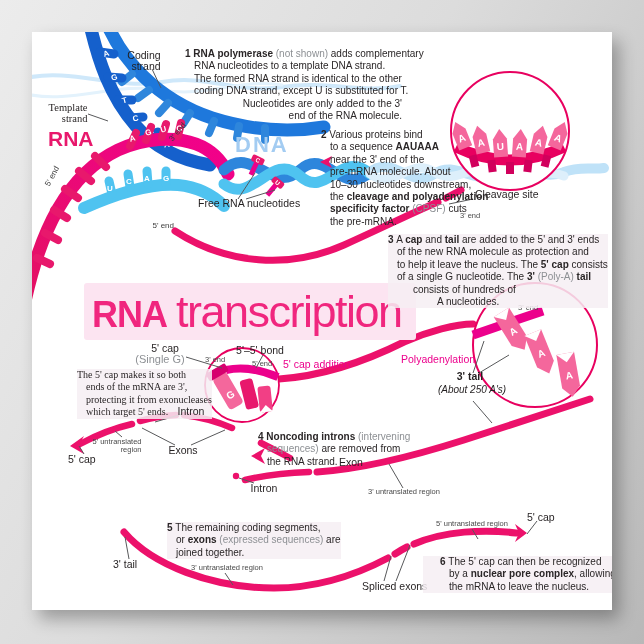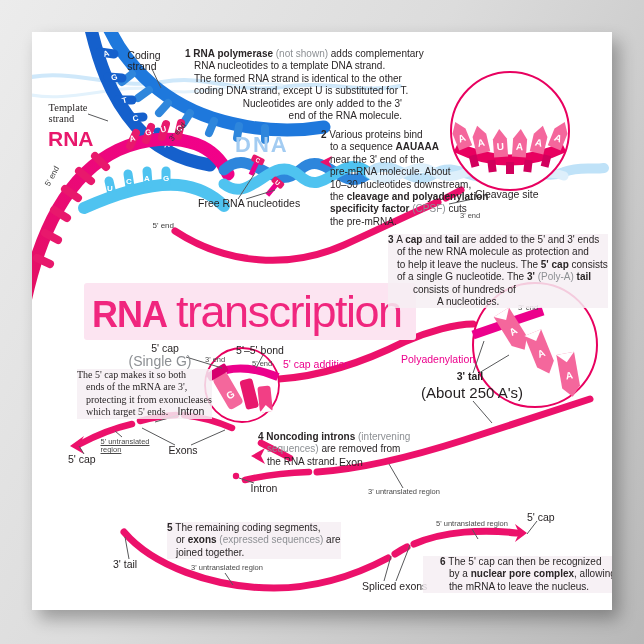--- a/index.html
+++ b/index.html
@@ -8,21 +8,21 @@
     background:linear-gradient(120deg,#ececec 0%,#dcdcdc 45%,#b8b8b8 100%);
     font-family:"Liberation Sans",sans-serif;
   }
   #poster{
     position:absolute;left:32px;top:32px;width:580px;height:578px;
     background:#ffffff;overflow:hidden;
     box-shadow:7px 9px 16px rgba(0,0,0,.30);
   }
   #art{position:absolute;left:0;top:0;}
   .lbl{position:absolute;font-size:10.5px;color:#231f20;line-height:1.08;white-space:pre-line;}
-  .c{transform:translateX(-50%);text-align:left;}
+  .c{transform:translateX(-50%);text-align:right;}
   .sm{font-size:7.5px;color:#4a4a4a;}
   .tn{font-size:8px;color:#3c3c3c;}
   .pk{color:#ec008c;}
   .step{position:absolute;font-size:10px;line-height:1.24;color:#2a2627;white-space:nowrap;padding-left:9px;text-indent:-9px;}
   .hl{background:rgba(246,238,243,.85);}
   .b{font-weight:bold;}
   .g{color:#8d9094;}
   .rot{transform-origin:left top;}
   #title{position:absolute;left:60px;top:254px;display:flex;align-items:baseline;gap:9px;color:#f0267e;}
   #title-bg{position:absolute;left:52px;top:251px;width:332px;height:57px;background:#fce4f1;border-radius:3px;}
@@ -273,34 +273,34 @@
 <div class="big-dna">DNA</div>
 <div class="lbl tn rot" style="left:12px;top:152px;transform:rotate(-62deg);">5' end</div>
 <div class="lbl tn rot" style="left:136px;top:106px;transform:rotate(-50deg);">3' end</div>
 <div class="lbl" style="left:166px;top:166px;text-align:right;">Free RNA nucleotides</div>
 
 <div class="lbl tn" style="left:112px;top:190px;width:30px;text-align:right;">5' end</div>
 <div class="lbl" style="left:443px;top:157px;">Cleavage site</div>
 <div class="lbl sm" style="left:428px;top:180px;">3' end</div>
 
 <div class="lbl c" style="left:133px;top:311px;">5' cap</div>
-<div class="lbl c g" style="left:128px;top:322px;font-size:14px;">(Single G)</div>
+<div class="lbl c g" style="left:128px;top:322px;font-size:11px;">(Single G)</div>
 <div class="lbl sm" style="left:173px;top:324px;">3' end</div>
 <div class="lbl c" style="left:228px;top:313px;">5'–5' bond</div>
 <div class="lbl sm" style="left:220px;top:328px;">5' end</div>
 <div class="lbl pk" style="left:251px;top:327px;">5' cap addition</div>
 <div class="step hl" style="left:45px;top:337px;font-size:10px;font-family:Liberation Serif, serif;"><span>The 5' cap makes it so both</span><br><span>ends of the mRNA are 3',</span><br><span>protecting it from exonucleases</span><br><span>which target 5' ends.</span></div>
 
 <div class="lbl pk" style="left:369px;top:322px;">Polyadenylation</div>
 <div class="lbl c" style="left:438px;top:339px;font-weight:bold;">3' tail</div>
-<div class="lbl c" style="left:440px;top:353px;font-size:15px;">(About 250 A's)</div>
+<div class="lbl c" style="left:440px;top:353px;font-size:10px;font-style:italic;">(About 250 A's)</div>
 <div class="lbl sm" style="left:486px;top:272px;">3' end</div>
 
 <div class="lbl c" style="left:159px;top:374px;">Intron</div>
-<div class="lbl c sm" style="left:93px;top:406px;text-decoration:underline;">5' untranslated
+<div class="lbl c sm" style="left:85px;top:406px;">5' untranslated
 region</div>
 <div class="lbl c" style="left:151px;top:413px;">Exons</div>
 <div class="lbl" style="left:36px;top:422px;">5' cap</div>
 <div class="lbl c" style="left:232px;top:451px;">Intron</div>
 <div class="lbl c" style="left:319px;top:425px;">Exon</div>
 <div class="lbl c sm" style="left:372px;top:456px;">3' untranslated region</div>
 
 <div class="lbl" style="left:81px;top:527px;">3' tail</div>
 <div class="lbl c sm" style="left:195px;top:532px;">3' untranslated region</div>
 <div class="lbl" style="left:330px;top:549px;">Spliced exons</div>

